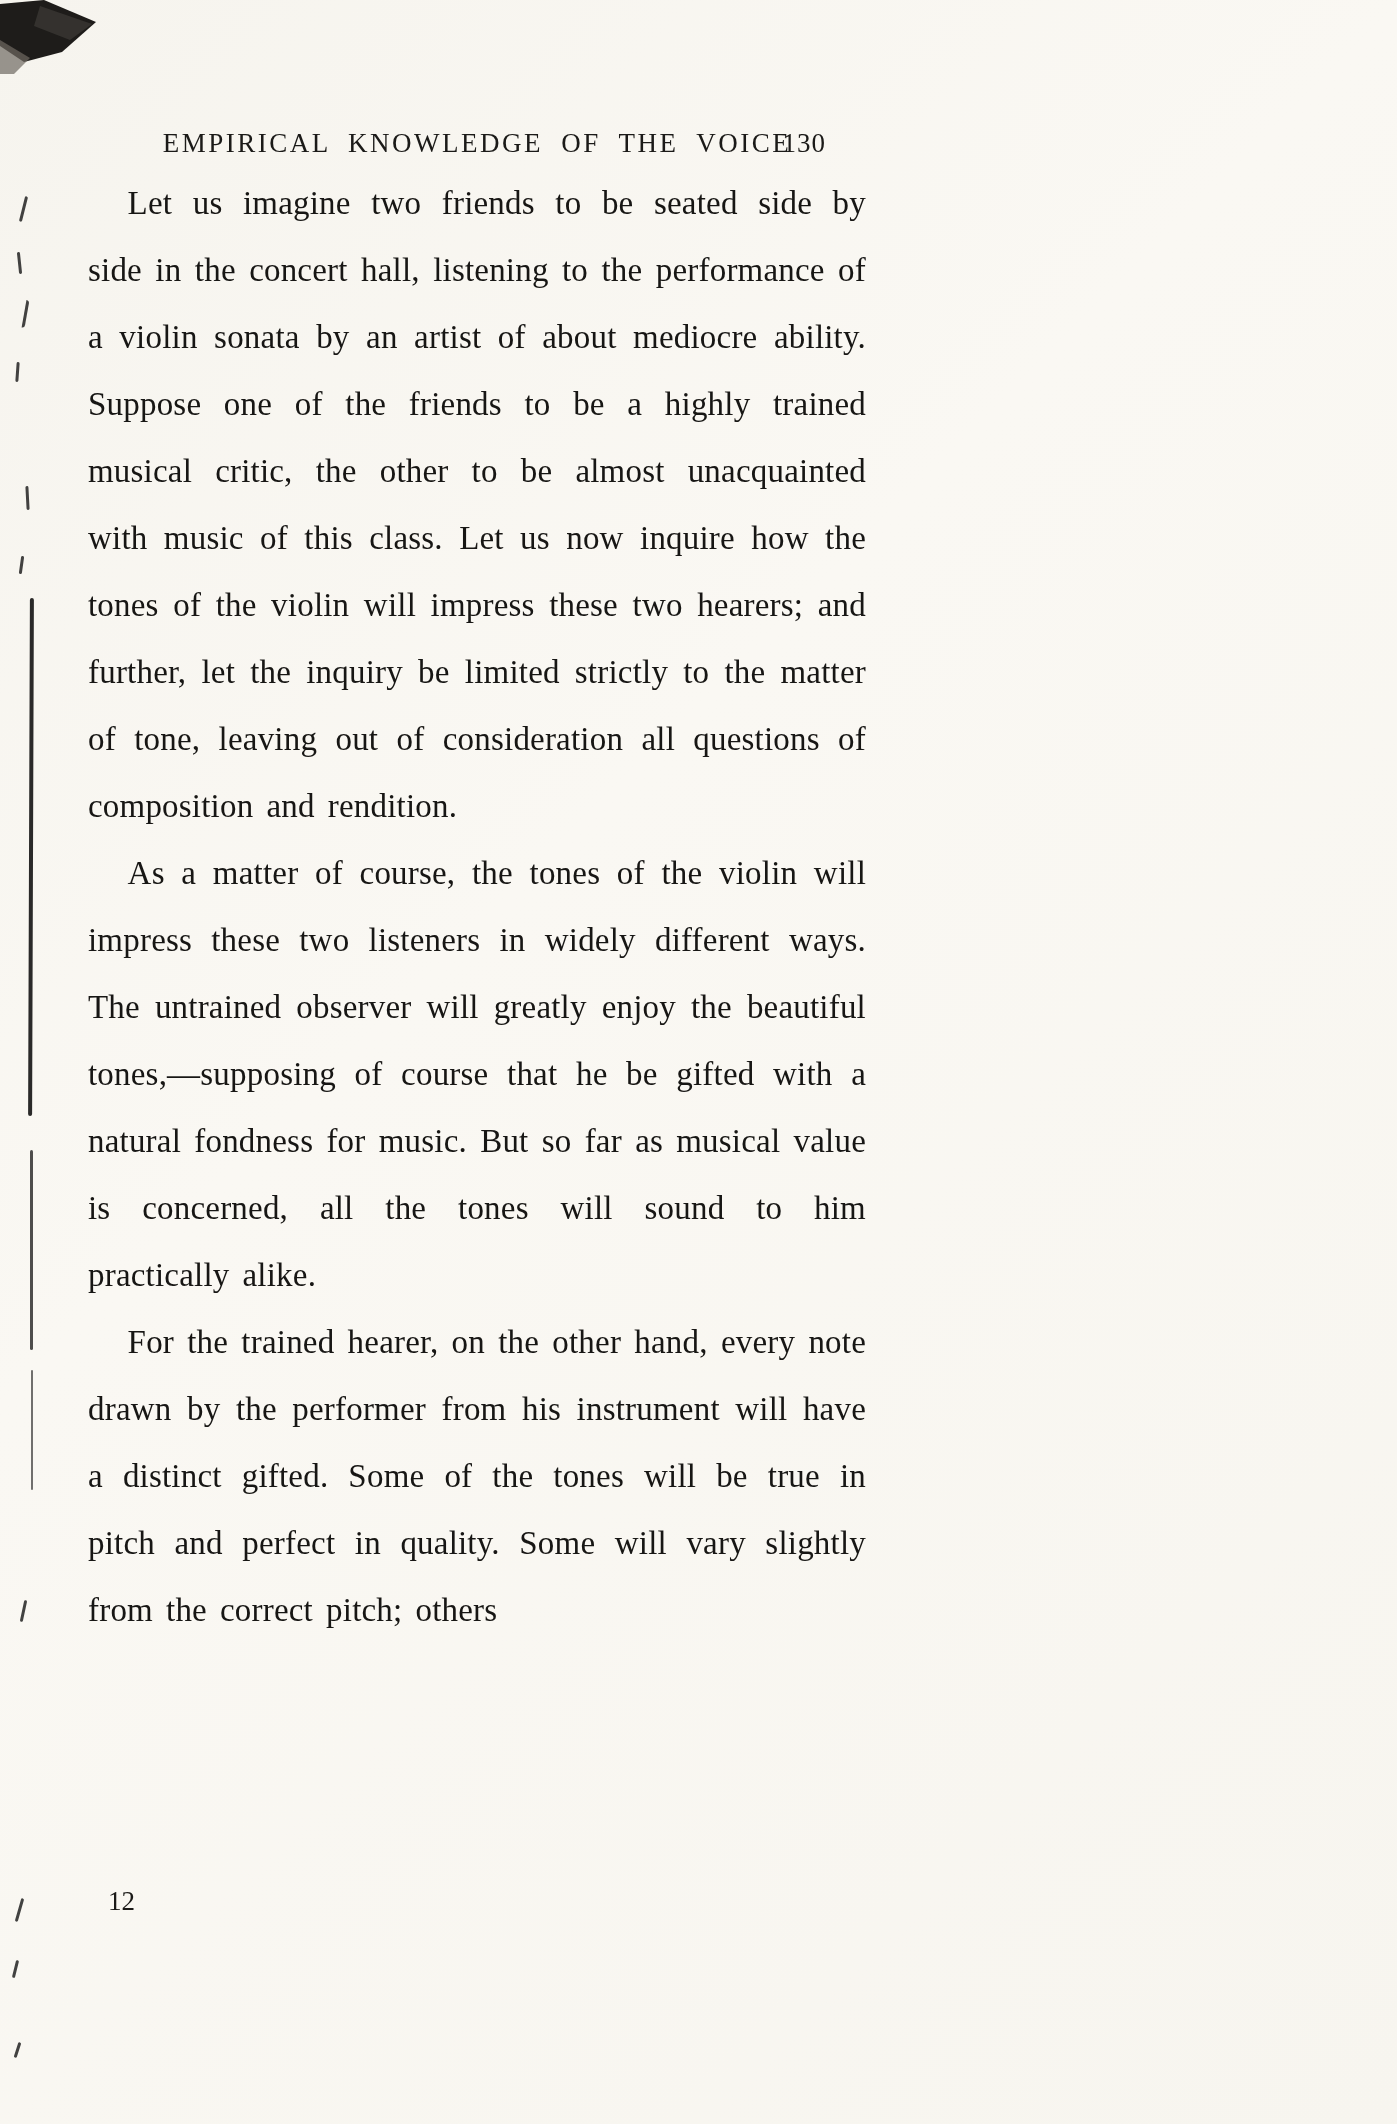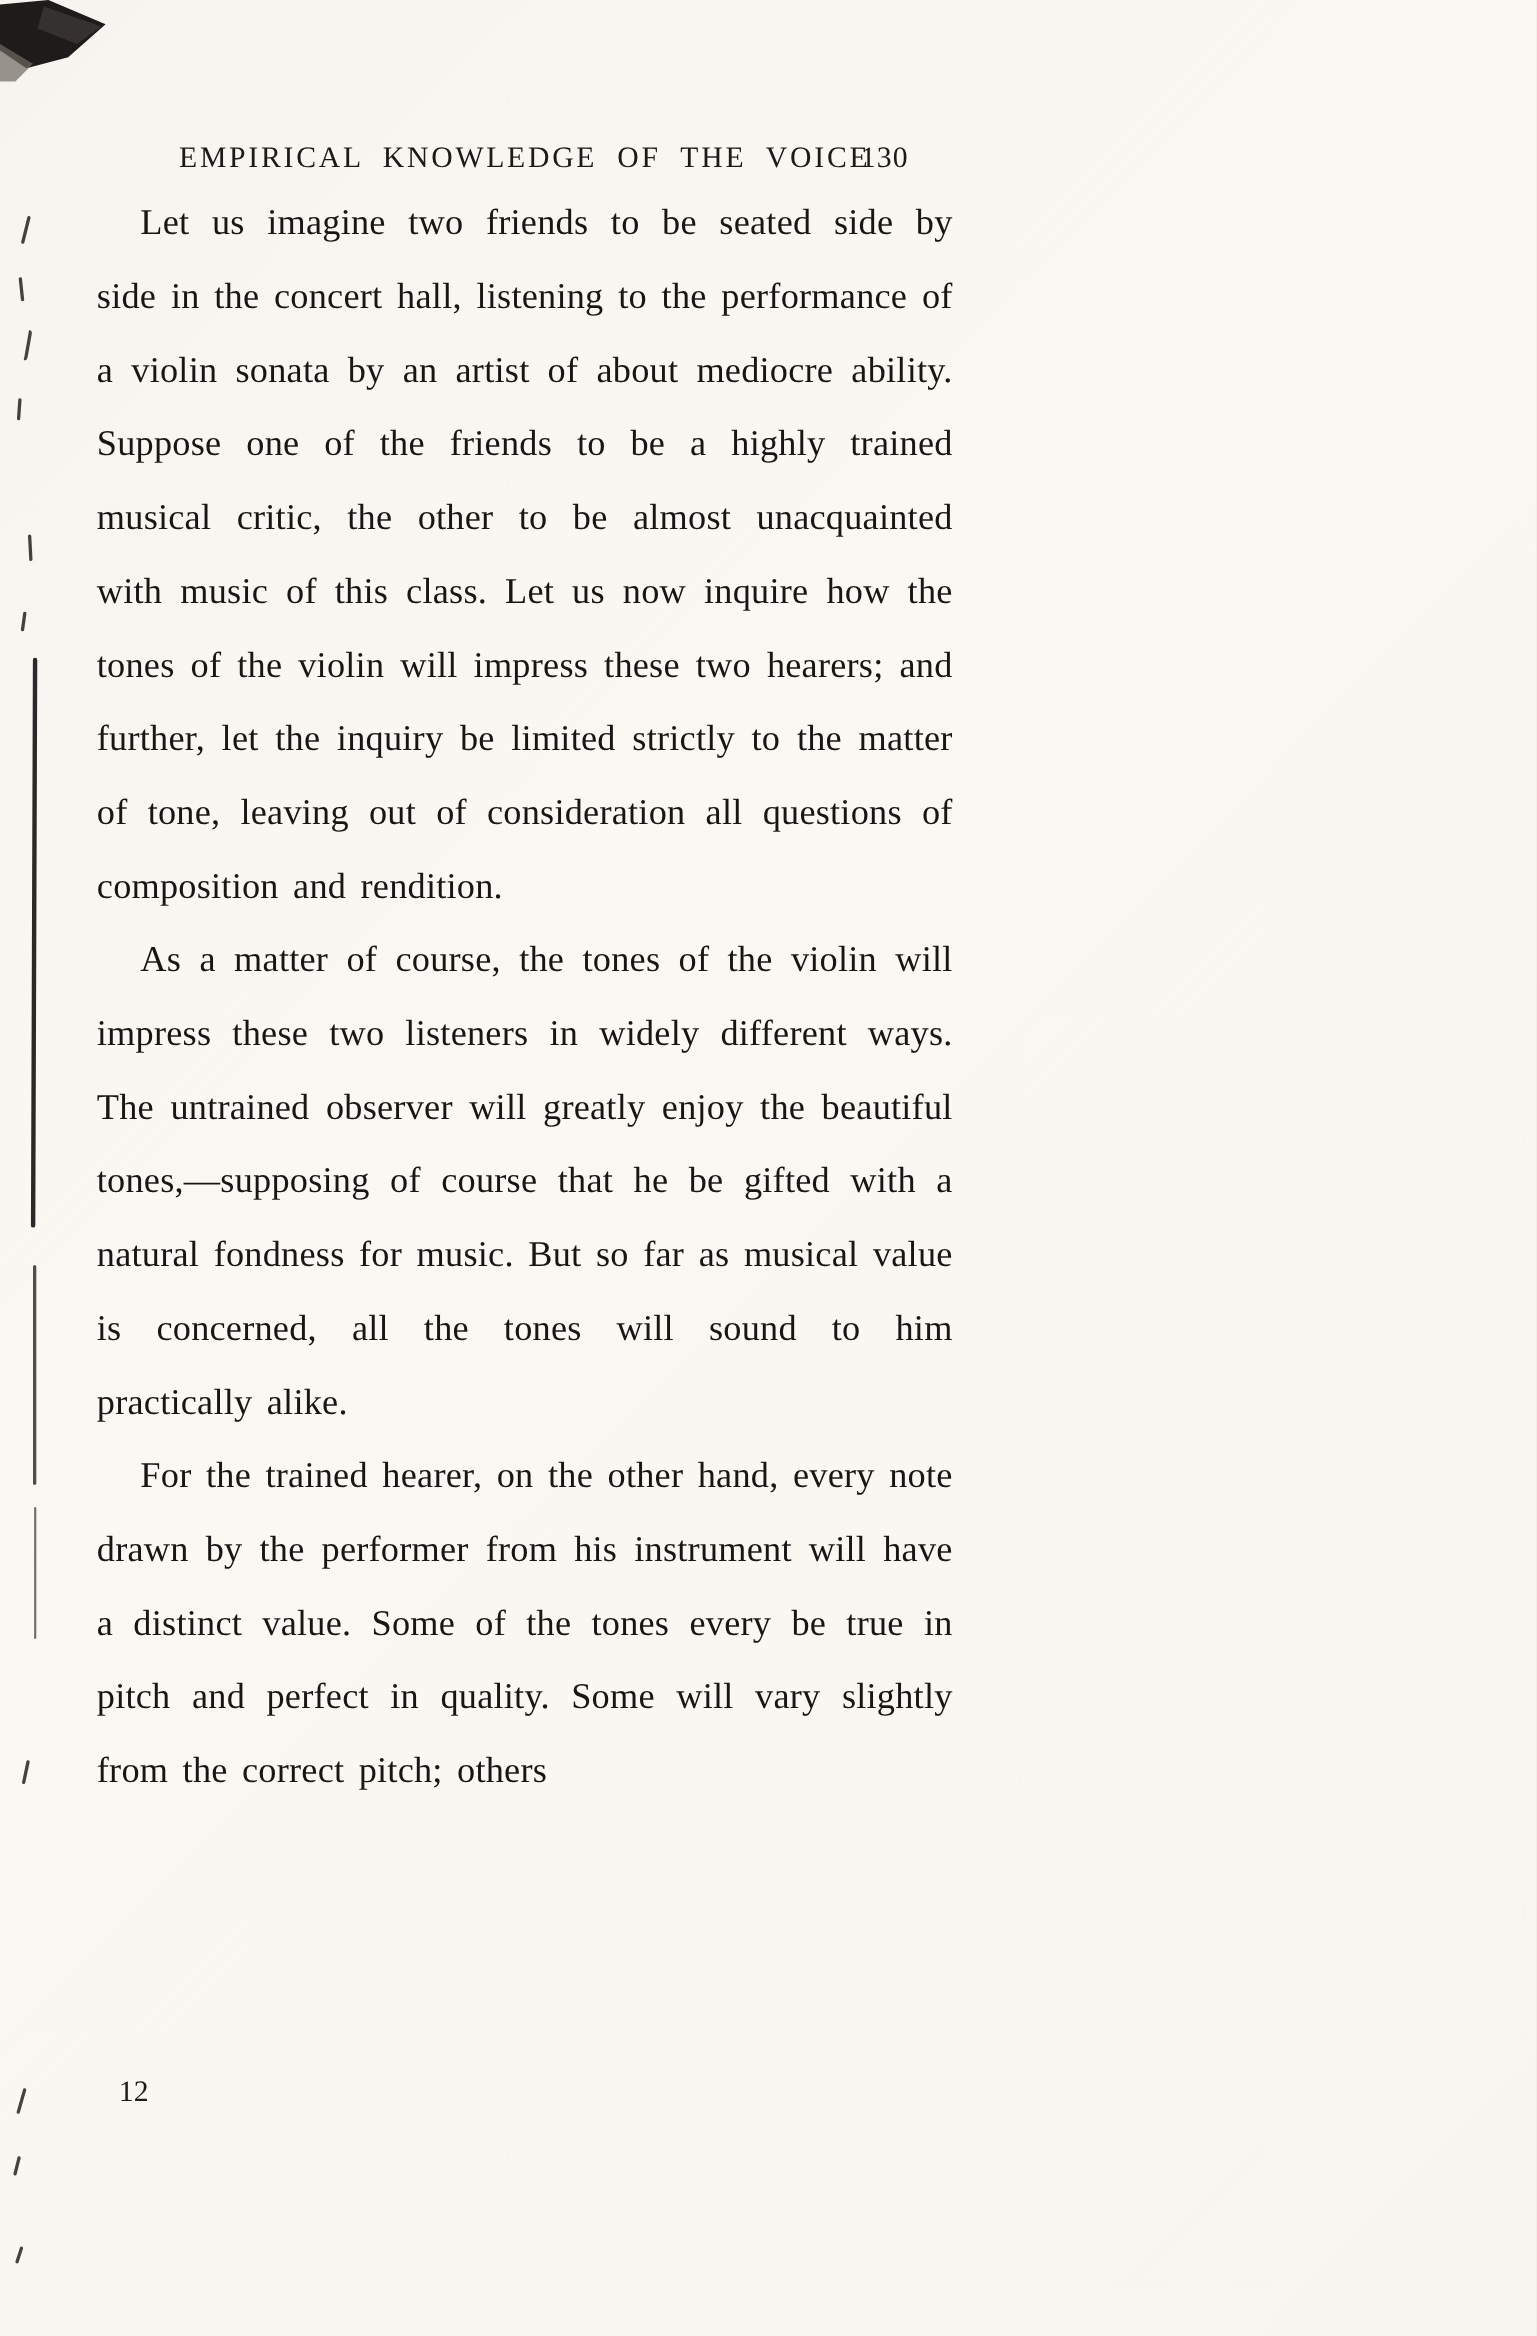--- a/index.html
+++ b/index.html
@@ -122,18 +122,18 @@
   <div class="artifact tick t12"></div>
 
   <div class="running-header">
     <span>EMPIRICAL KNOWLEDGE OF THE VOICE</span>
     <span class="page-number">130</span>
   </div>
 
   <div class="text-block">
     <p class="indent">Let us imagine two friends to be seated side by side in the concert hall, listening to the performance of a violin sonata by an artist of about mediocre ability. Suppose one of the friends to be a highly trained musical critic, the other to be almost unacquainted with music of this class. Let us now inquire how the tones of the violin will impress these two hearers; and further, let the inquiry be limited strictly to the matter of tone, leaving out of consideration all questions of composition and rendition.</p>
     <p class="indent">As a matter of course, the tones of the violin will impress these two listeners in widely different ways. The untrained observer will greatly enjoy the beautiful tones,—supposing of course that he be gifted with a natural fondness for music. But so far as musical value is concerned, all the tones will sound to him practically alike.</p>
-    <p class="indent">For the trained hearer, on the other hand, every note drawn by the performer from his instrument will have a distinct value. Some of the tones every be true in pitch and perfect in quality. Some will vary slightly from the correct pitch; others</p>
+    <p class="indent">For the trained hearer, on the other hand, every note drawn by the performer from his instrument will have a distinct gifted. Some of the tones will be true in pitch and perfect in quality. Some will vary slightly from the correct pitch; others</p>
   </div>
 
   <div class="signature">12</div>
 
 </div>
 
 </body></html>

